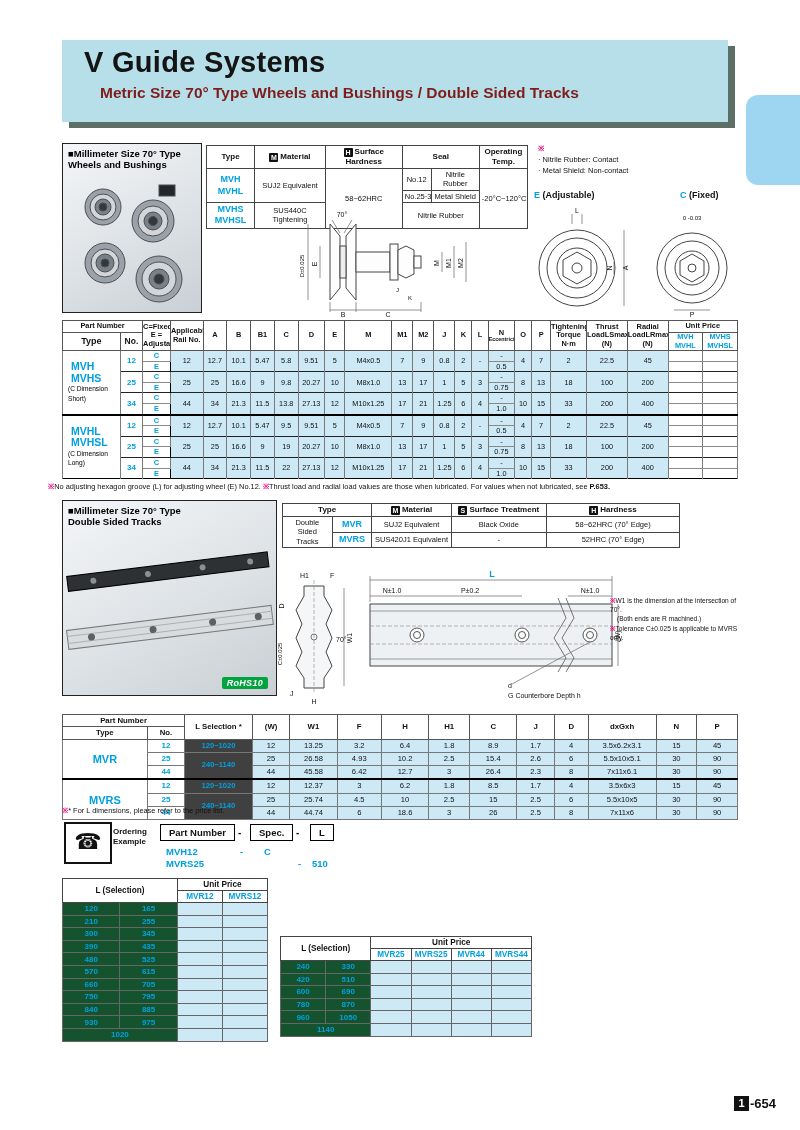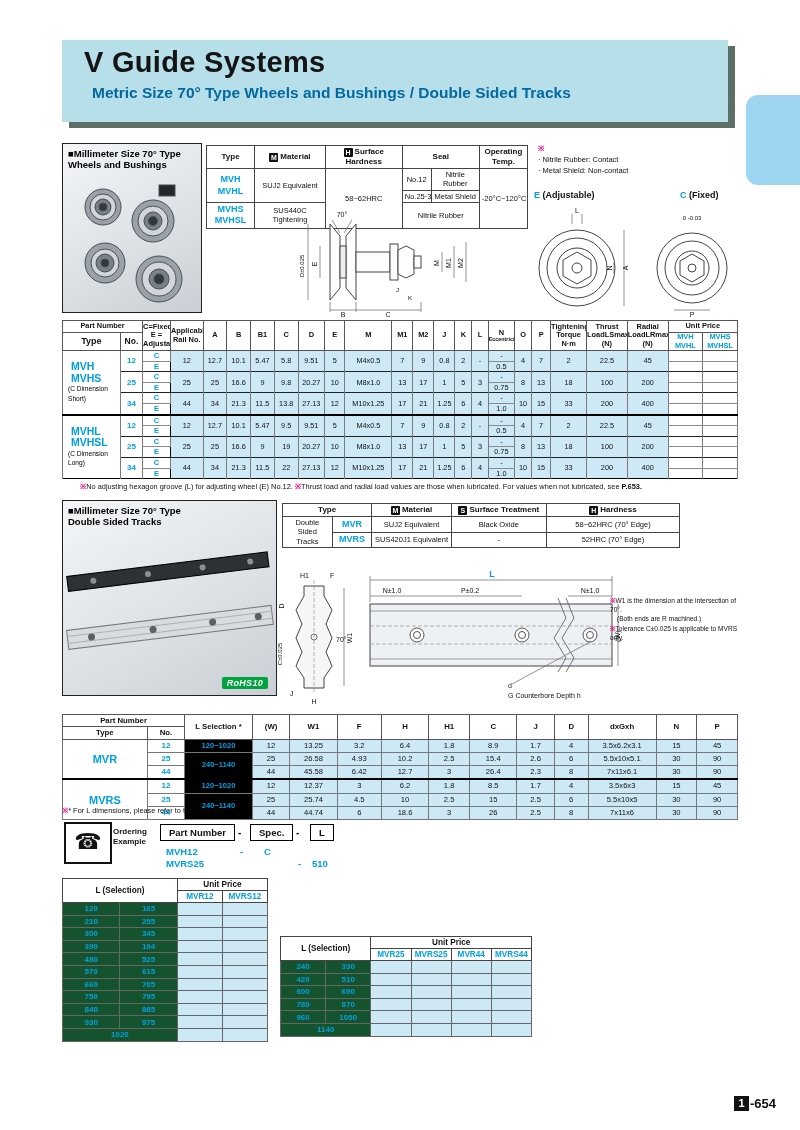--- a/index.html
+++ b/index.html
@@ -7,21 +7,21 @@
         font-family:"Liberation Sans",sans-serif;color:#111;overflow:hidden}
   .abs{position:absolute}
   .pre{white-space:pre-line}
   .pk{color:#e6007e;font-weight:bold}
   .cy{color:#00a0e0;font-weight:bold}
 
   
   .band{position:absolute;left:62px;top:40px;width:666px;height:82px;background:#b7dfe9;
         box-shadow:7px 6px 0 #5b6f66;box-sizing:border-box;padding:7px 0 0 22px}
   .band h1{margin:0;font-size:29px;line-height:1.1;color:#141414;letter-spacing:.3px}
-  .band h2{margin:5px 8px 0;font-size:15.5px;color:#0369a1}
+  .band h2{margin:5px 16px 0;font-size:15.5px;color:#7f1d1d}
   .side-tab{position:absolute;right:0;top:95px;width:54px;height:90px;background:#9ed6f2;border-radius:12px 0 0 12px}
 
   
   .pbox{position:absolute;border:1px solid #222;background:linear-gradient(150deg,#f4f6f8 0%,#dde2e6 55%,#c9cfd4 100%);box-sizing:border-box}
   .ptitle{font-weight:bold;font-size:9.5px;line-height:1.2;padding:4px 3px 0 5px;white-space:pre-line;color:#000}
   .rohs{position:absolute;right:8px;bottom:6px;background:#00a33e;color:#fff;font-weight:bold;
         font-style:italic;font-size:9px;padding:1px 5px;border-radius:2px;letter-spacing:.3px}
 
   
   .spec{position:absolute;border-collapse:collapse;table-layout:fixed;border:1.5px solid #000;background:#fff}
@@ -54,21 +54,21 @@
   .fn{position:absolute;font-size:7.4px;color:#111}
 
   
   .tt{position:absolute;left:62px;top:714px;width:676px;border-collapse:collapse;table-layout:fixed;
       border:1.5px solid #000;font-size:7.6px;background:#fff}
   .tt th{border:1px solid #555;font-weight:bold;font-size:7.8px;padding:1px 0;background:#fff;line-height:1.2}
   .tt thead{border-bottom:1.5px solid #000}
   .tt td{border:1px solid #777;text-align:center;height:12.2px;line-height:12.2px;padding:0;overflow:hidden}
   .tt tr.gsep td{border-top:2px solid #000}
   .cell-type2{color:#00a0e0;font-weight:bold;font-size:11px;background:#fff}
-  .cell-lsel{color:#00a0e0;font-weight:bold;background:#000000}
+  .cell-lsel{color:#00a0e0;font-weight:bold;background:#404040}
 
   
   .ord-icon{position:absolute;left:64px;top:822px;width:44px;height:38px;border:2px solid #111;
             background:#fff;text-align:center;line-height:36px;font-size:22px}
   .ord-label{position:absolute;left:113px;top:827px;font-size:8px;font-weight:bold;white-space:pre-line;line-height:1.3}
   .obox{position:absolute;border:1.5px solid #000;font-weight:bold;font-size:9.5px;padding:2px 8px;background:#fff}
   .odash{position:absolute;font-weight:bold;font-size:10px}
   .oval{position:absolute;font-weight:bold;font-size:9.5px;color:#00a0e0}
 
   
@@ -507,21 +507,21 @@
         </tr>
         <tr>
           <td class="cell-ce">E</td>
           <td class="cell-data cell-n">1.0</td>
           <td class="cell-price thickL"></td>
           <td class="cell-price"></td>
         </tr>
       </tbody>
   </table>
 
-  <div class="fn" style="left:80px;top:481px">
+  <div class="fn" style="left:48px;top:481px">
     <span class="pk">※</span><span>No adjusting hexagon groove (L) for adjusting wheel (E) No.12.</span>
     <span class="pk">※</span><span>Thrust load and radial load values are those when lubricated. For values when not lubricated, see </span><b>P.653.</b>
   </div>
 
   <div class="pbox" style="left:62px;top:500px;width:215px;height:196px">
     <div class="ptitle">■Millimeter Size 70° Type
 Double Sided Tracks</div>
     <svg width="213" height="150" viewBox="0 0 213 150">
       <g transform="rotate(-7 106 45)">
         <rect x="4" y="36" width="202" height="15" fill="#2e3134" stroke="#000"></rect>
@@ -809,21 +809,21 @@
           <td class="pc"></td>
         </tr>
         <tr>
           <td class="lv">300</td>
           <td class="lv">345</td>
           <td class="pc"></td>
           <td class="pc"></td>
         </tr>
         <tr>
           <td class="lv">390</td>
-          <td class="lv">194</td>
+          <td class="lv">435</td>
           <td class="pc"></td>
           <td class="pc"></td>
         </tr>
         <tr>
           <td class="lv">480</td>
           <td class="lv">525</td>
           <td class="pc"></td>
           <td class="pc"></td>
         </tr>
         <tr>

